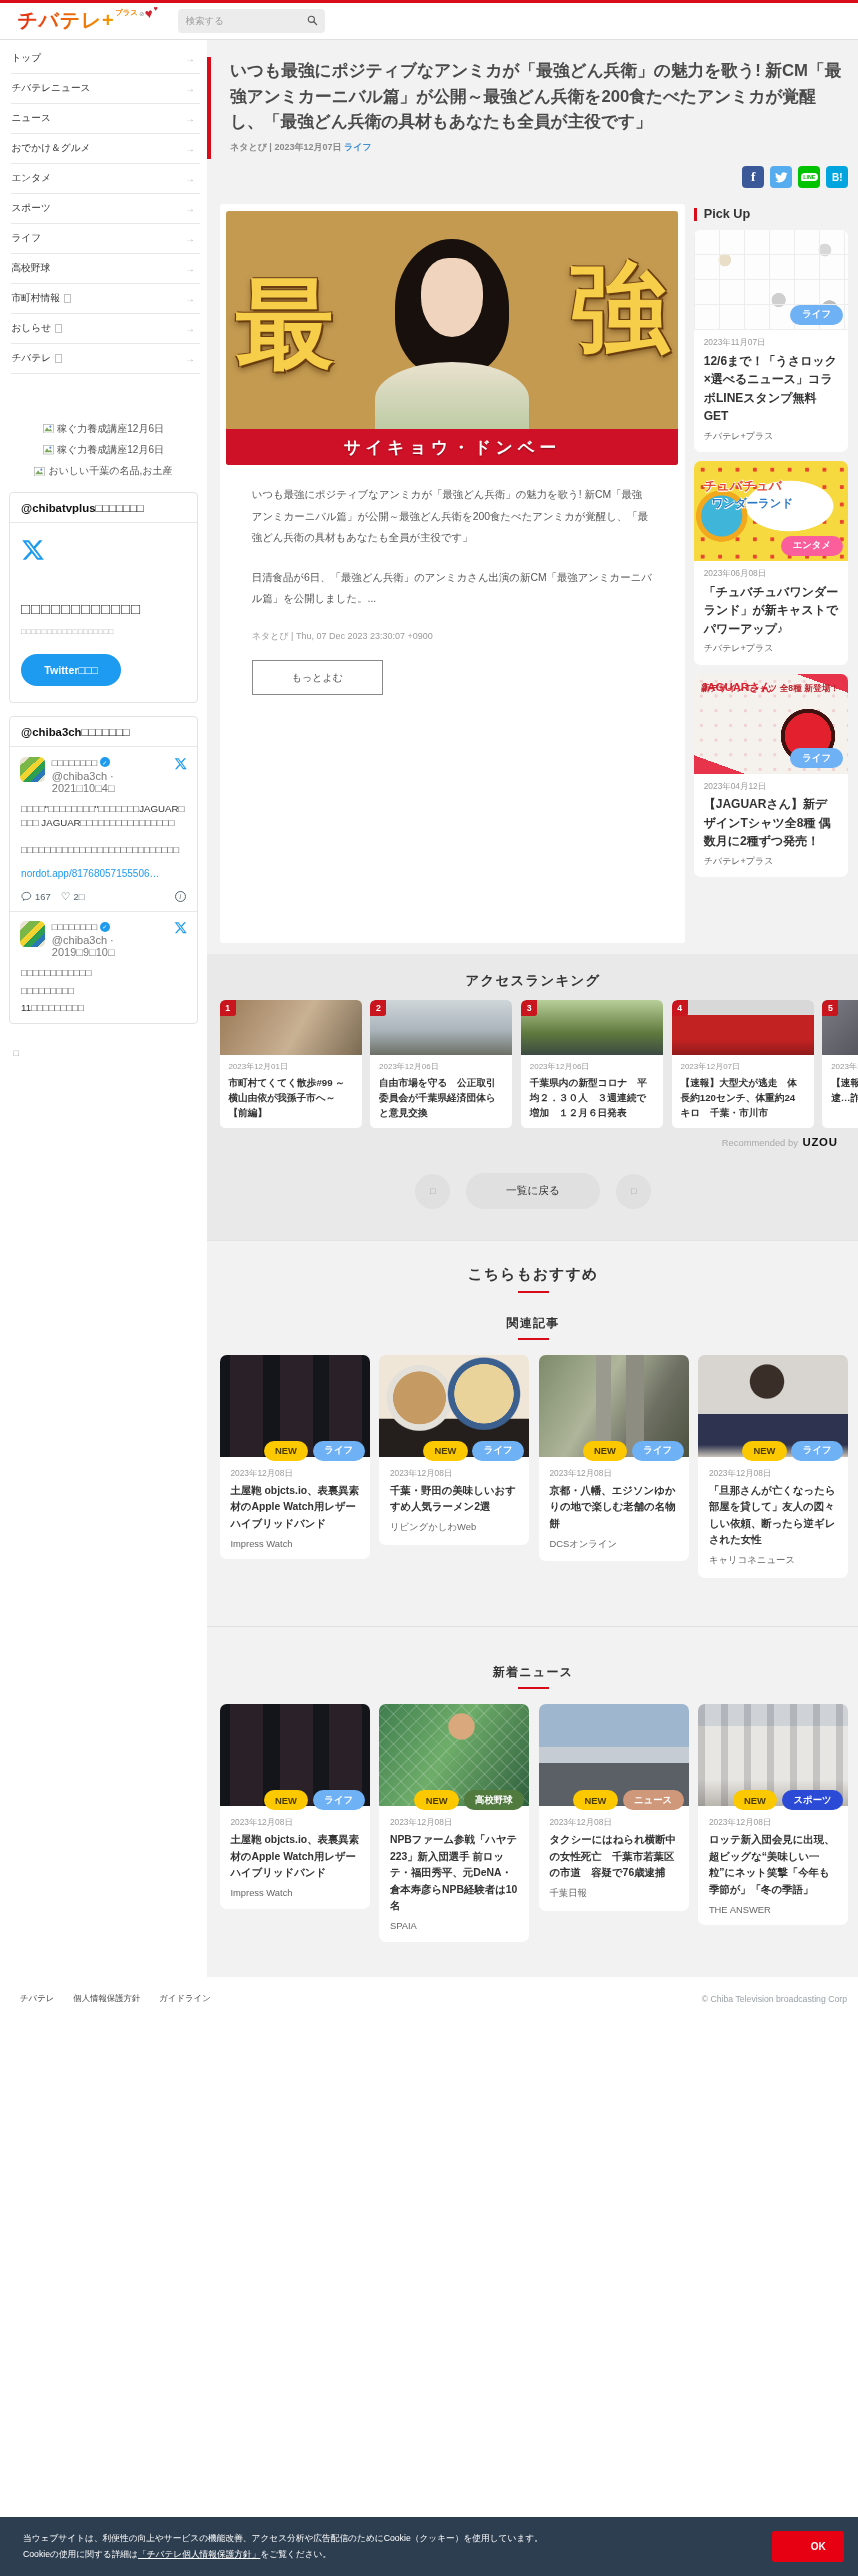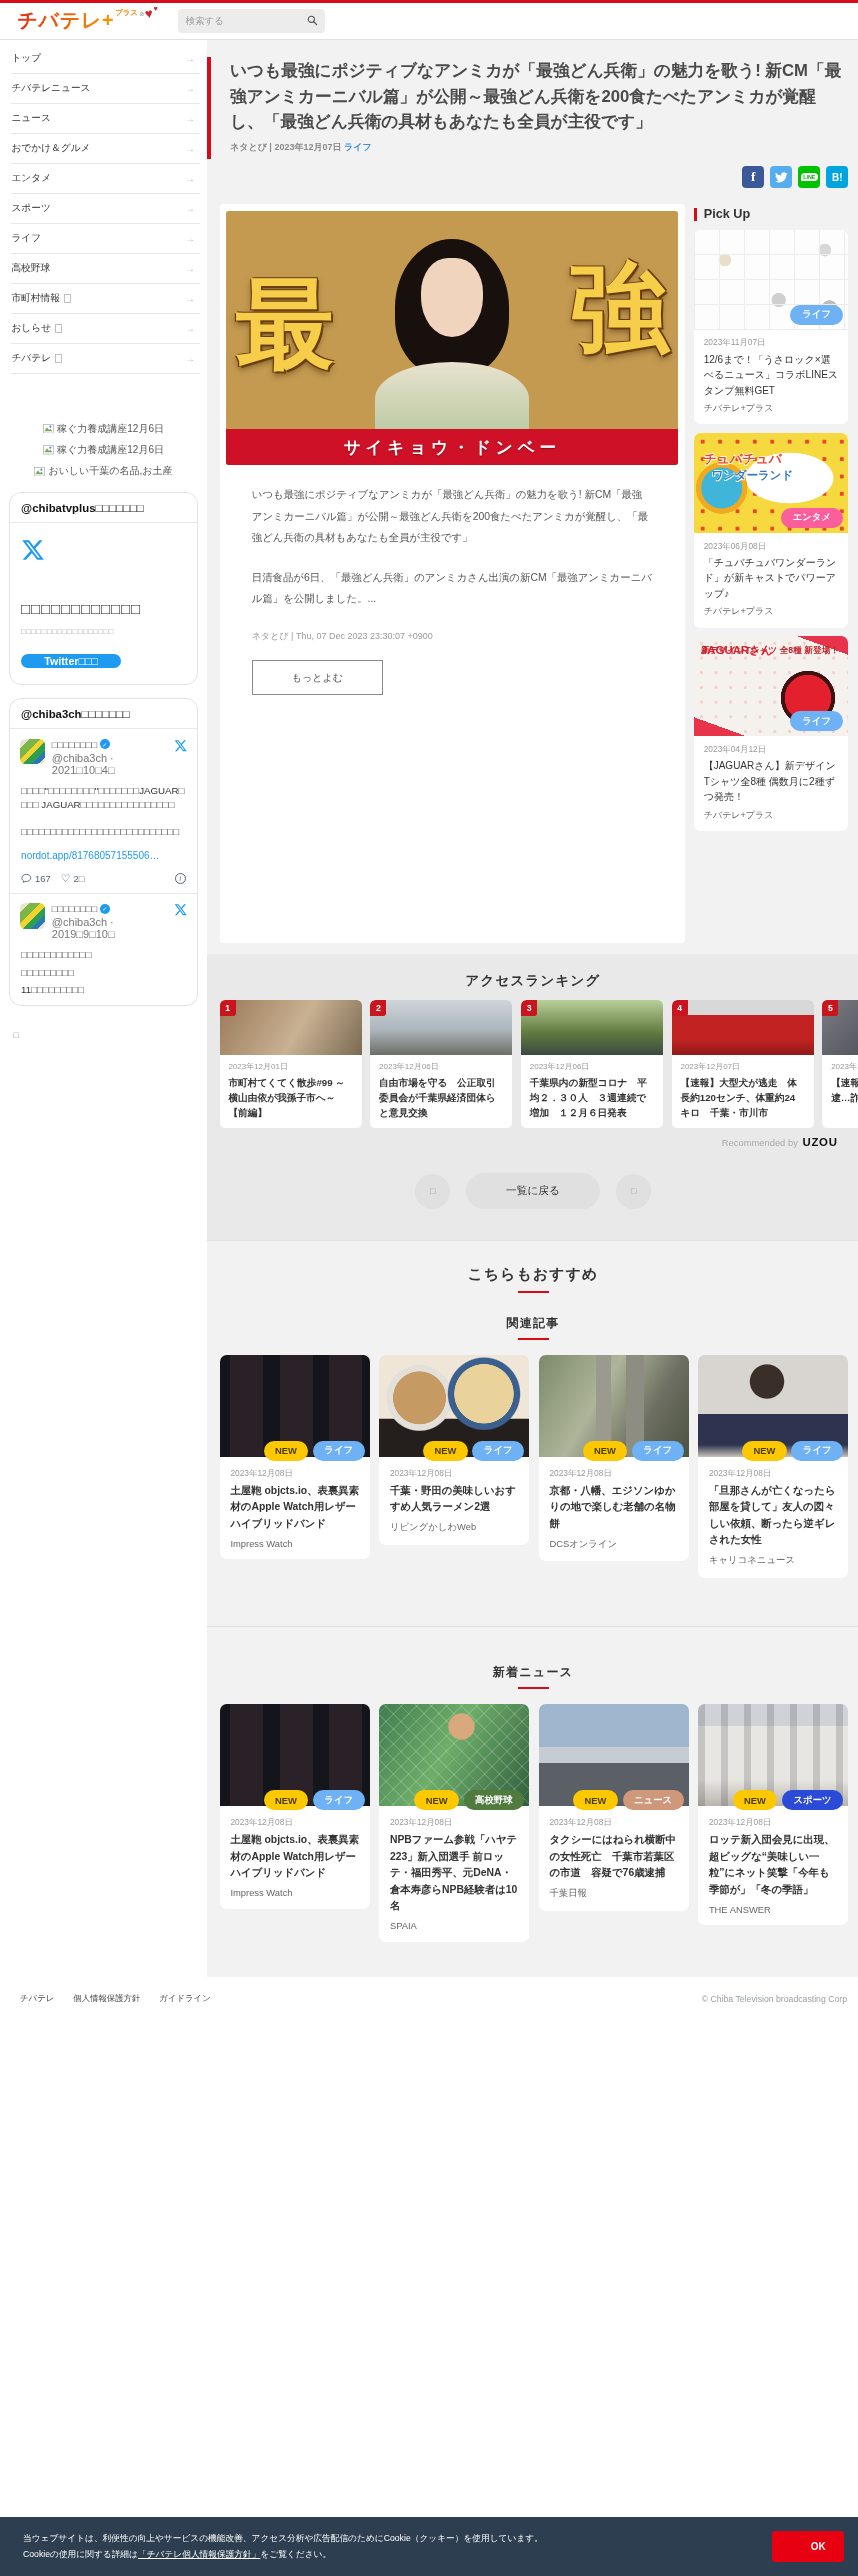--- a/index.html
+++ b/index.html
@@ -26,27 +26,27 @@
   .main { flex:1; background:#f2f2f2; min-width:0; padding-bottom:35px; }
   
   .nav-item { display:flex; justify-content:space-between; align-items:center; margin:0 6.7px 0 11.4px; padding:8px 5.3px 8px 0; border-bottom:0.7px solid #e8e8e8; font-size:9.7px; color:#333; cursor:pointer; }
   .nav-arrow { color:#b9b9b9; font-size:10px; }
   .nav-label { display:flex; align-items:center; gap:4px; }
   .ext-icon { width:7.4px; height:8.7px; border:0.7px solid #c0c0c0; display:inline-block; }
   .sidebar-banners { margin-top:48px; }
   .banner-link { display:flex; align-items:center; justify-content:center; gap:3.3px; font-size:10px; color:#555; margin:7.4px 0; cursor:pointer; }
   .broken-img { flex:none; }
   
-  .tw-card { margin:13.4px 9.4px 0 9.4px; background:#fff; border:0.7px solid #e3e3e3; border-radius:12px; overflow:hidden; }
+  .tw-card { margin:13.4px 9.4px 0 9.4px; background:#fff; border:0.7px solid #e3e3e3; border-radius:4px; overflow:hidden; }
   .tw-head { padding:8.7px 10.7px; font-weight:bold; font-size:11.4px; color:#111; border-bottom:0.7px solid #e8e8e8; }
   .tw1-body { padding:12px 10.7px 16px; }
   .x-big { width:24px; height:24px; margin-top:2.7px; }
   .tw1-heading { margin-top:36px; font-size:15.4px; color:#222; font-weight:bold; letter-spacing:0.7px; }
   .tw1-sub { margin-top:9.4px; font-size:7.4px; color:#9a9a9a; letter-spacing:0.7px; }
-  .tw1-btn { margin-top:17.4px; width:100px; height:14px; border:none; border-radius:16px; background:#1d9bf0; color:#fff; font-size:10.7px; font-weight:bold; font-family:inherit; cursor:pointer; }
+  .tw1-btn { margin-top:17.4px; width:100px; height:32px; border:none; border-radius:16px; background:#1d9bf0; color:#fff; font-size:10.7px; font-weight:bold; font-family:inherit; cursor:pointer; }
   .tweet { padding:9.4px 9.4px 8px; border-bottom:0.7px solid #e8e8e8; }
   .tweet:last-child { border-bottom:none; }
   .tw-row { display:flex; gap:6.7px; }
   .avatar { width:25.4px; height:25.4px; border-radius:5.3px; flex:none;
     background:linear-gradient(135deg,#e9e4d2 0 18%,#7ab648 18% 40%,#f2d330 40% 55%,#2e9e4f 55% 72%,#2a78b8 72% 86%,#e9e4d2 86%); }
   .tw-who { flex:1; min-width:0; }
   .tw-name { font-weight:bold; font-size:9.4px; color:#333; display:flex; align-items:center; gap:2.7px; }
   .verified { width:10px; height:10px; border-radius:50%; background:#1d9bf0; color:#fff; font-size:6px; display:inline-flex; align-items:center; justify-content:center; }
   .tw-meta { color:#777; font-size:11px; margin-top:2px; }
   .x-small { width:13.4px; height:13.4px; flex:none; }
@@ -107,21 +107,21 @@
     linear-gradient(200deg,#e8344a 0 12%,transparent 12%),linear-gradient(20deg,#e8344a 0 12%,transparent 12%),
     radial-gradient(#f0cfcf 1.3px,transparent 1.7px); background-size:auto,auto,auto,14.7px 14.7px; }
   .chuba-text1 { position:absolute; left:9.4px; top:17.4px; color:#e8452e; font-weight:900; font-size:12.7px; text-shadow:0.7px 0.7px 0 #fff,-0.7px 0.7px 0 #fff,0.7px -0.7px 0 #fff; }
   .chuba-text2 { position:absolute; left:17.4px; top:35px; color:#2a78c8; font-weight:900; font-size:11.4px; text-shadow:0.7px 0.7px 0 #fff,-0.7px 0.7px 0 #fff,0.7px -0.7px 0 #fff; }
   .jaguar-text1 { position:absolute; left:6.7px; top:6.7px; color:#e3202e; font-weight:900; font-size:11.4px; text-shadow:0.7px 0.7px 0 #fff; }
   .jaguar-text2 { position:absolute; left:6.7px; top:9px; color:#c2242e; font-weight:900; font-size:8.7px; }
   .pc-badge { position:absolute; right:5.3px; bottom:5.3px; height:20px; padding:0 12px; border-radius:10px; color:#fff; font-size:9.4px; font-weight:bold; display:flex; align-items:center; }
   .cat-life { background:#6fb1f5; } .cat-entame { background:#fa5f9b; } .cat-news { background:#cf987b; }
   .cat-hs { background:#507a3e; } .cat-sports { background:#2b4bd7; }
   .pc-date { margin:7.4px 9.4px 0; font-size:8.4px; color:#999; }
-  .pc-title { margin:3.3px 9.4px 0; font-size:10px; font-weight:normal; color:#333; line-height:1.55; }
+  .pc-title { margin:3.3px 9.4px 0; font-size:12px; font-weight:bold; color:#333; line-height:1.55; }
   .pc-src { margin:4px 9.4px 0; font-size:9px; color:#666; }
   
   .ranking-band { margin-top:10.7px; background:#e9e9e9; padding:17.4px 0 31px; overflow:hidden; }
   .rank-title { text-align:center; font-size:13.4px; font-weight:bold; color:#333; letter-spacing:1.3px; }
   .rank-row { display:flex; gap:8.7px; margin:10.7px 0 0 12.7px; }
   .rank-card { width:142px; flex:none; background:#fff; border-radius:5.3px; overflow:hidden; padding-bottom:8px; position:relative; cursor:pointer; }
   .rank-num { position:absolute; top:0; left:0; width:16px; height:16px; background:#c9151e; color:#fff; font-size:8.7px; font-weight:bold; display:flex; align-items:center; justify-content:center; border-radius:5.3px 0 2.7px 0; }
   .rank-img { height:55px; }
   .ri-1 { background:linear-gradient(120deg,#9a7a58,#c9b193 55%,#7a6a52); }
   .ri-2 { background:linear-gradient(180deg,#cfd6da,#aab4ba 55%,#6c6f66); }

